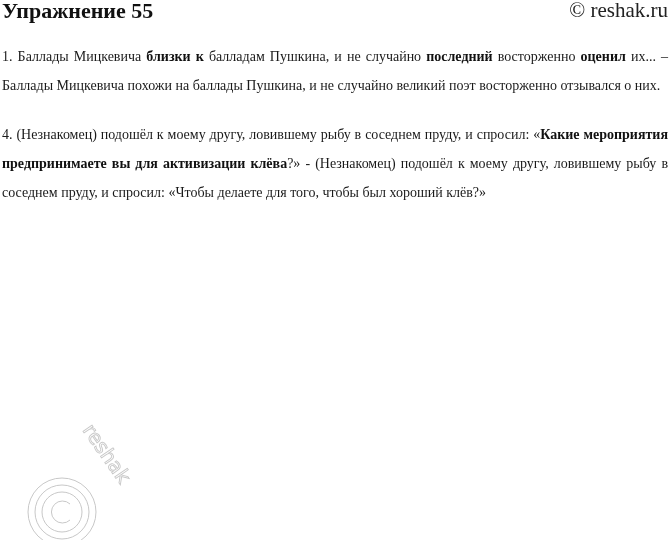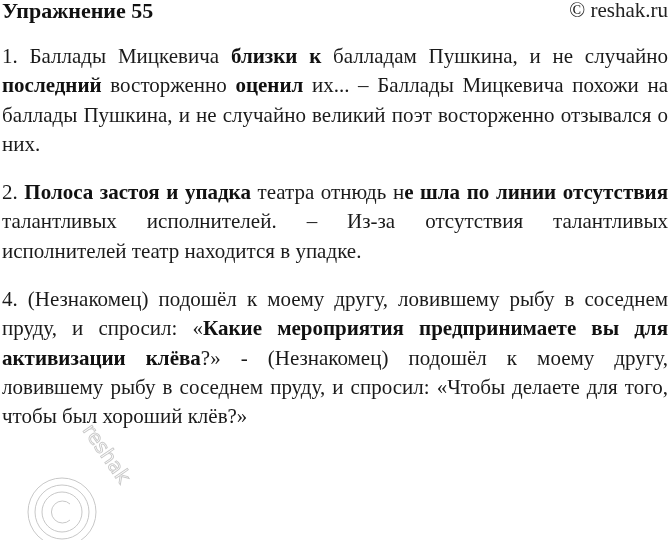--- a/index.html
+++ b/index.html
@@ -40,21 +40,21 @@
       color: #222;
     }
     .content {
       position: absolute;
       left: 2px;
       top: 42px;
       width: 666px;
     }
     .para {
       margin: 0 0 19px 0;
-      font-size: 21px;
+      font-size: 14px;
       line-height: 29.3px;
       text-align: justify;
       text-align-last: left;
     }
     .para b {
       font-weight: bold;
       color: #111;
     }
     .para.last {
       margin-bottom: 12px;
@@ -74,23 +74,20 @@
 
 <div class="header">
   <div class="title">Упражнение 55</div>
   <div class="copyright">© reshak.ru</div>
 </div>
 
 <div class="content">
   <p class="para">
     <span>1. Баллады Мицкевича </span><b>близки к</b><span> балладам Пушкина, и не случайно </span><b>последний</b><span> восторженно </span><b>оценил</b><span> их... – Баллады Мицкевича похожи на баллады Пушкина, и не случайно великий поэт восторженно отзывался о них.</span>
   </p>
-  <p class="para">
-    <span>2. </span><b>Полоса застоя и упадка</b><span> театра отнюдь н</span><b>е шла по линии отсутствия</b><span> талантливых исполнителей. – Из-за отсутствия талантливых исполнителей театр находится в упадке.</span>
-  </p>
   <p class="para last">
     <span>4. (Незнакомец) подошёл к моему другу, ловившему рыбу в соседнем пруду, и спросил: «</span><b>Какие мероприятия предпринимаете вы для активизации клёва</b><span>?» - (Незнакомец) подошёл к моему другу, ловившему рыбу в соседнем пруду, и спросил: «Чтобы делаете для того, чтобы был хороший клёв?»</span>
   </p>
 </div>
 
 <div class="watermark">
   <svg width="170" height="120" viewBox="0 0 170 120">
     <g fill="none" stroke="#9a9a9a" stroke-width="1">
       <circle cx="40" cy="92" r="34"></circle>
       <circle cx="40" cy="92" r="27"></circle>

